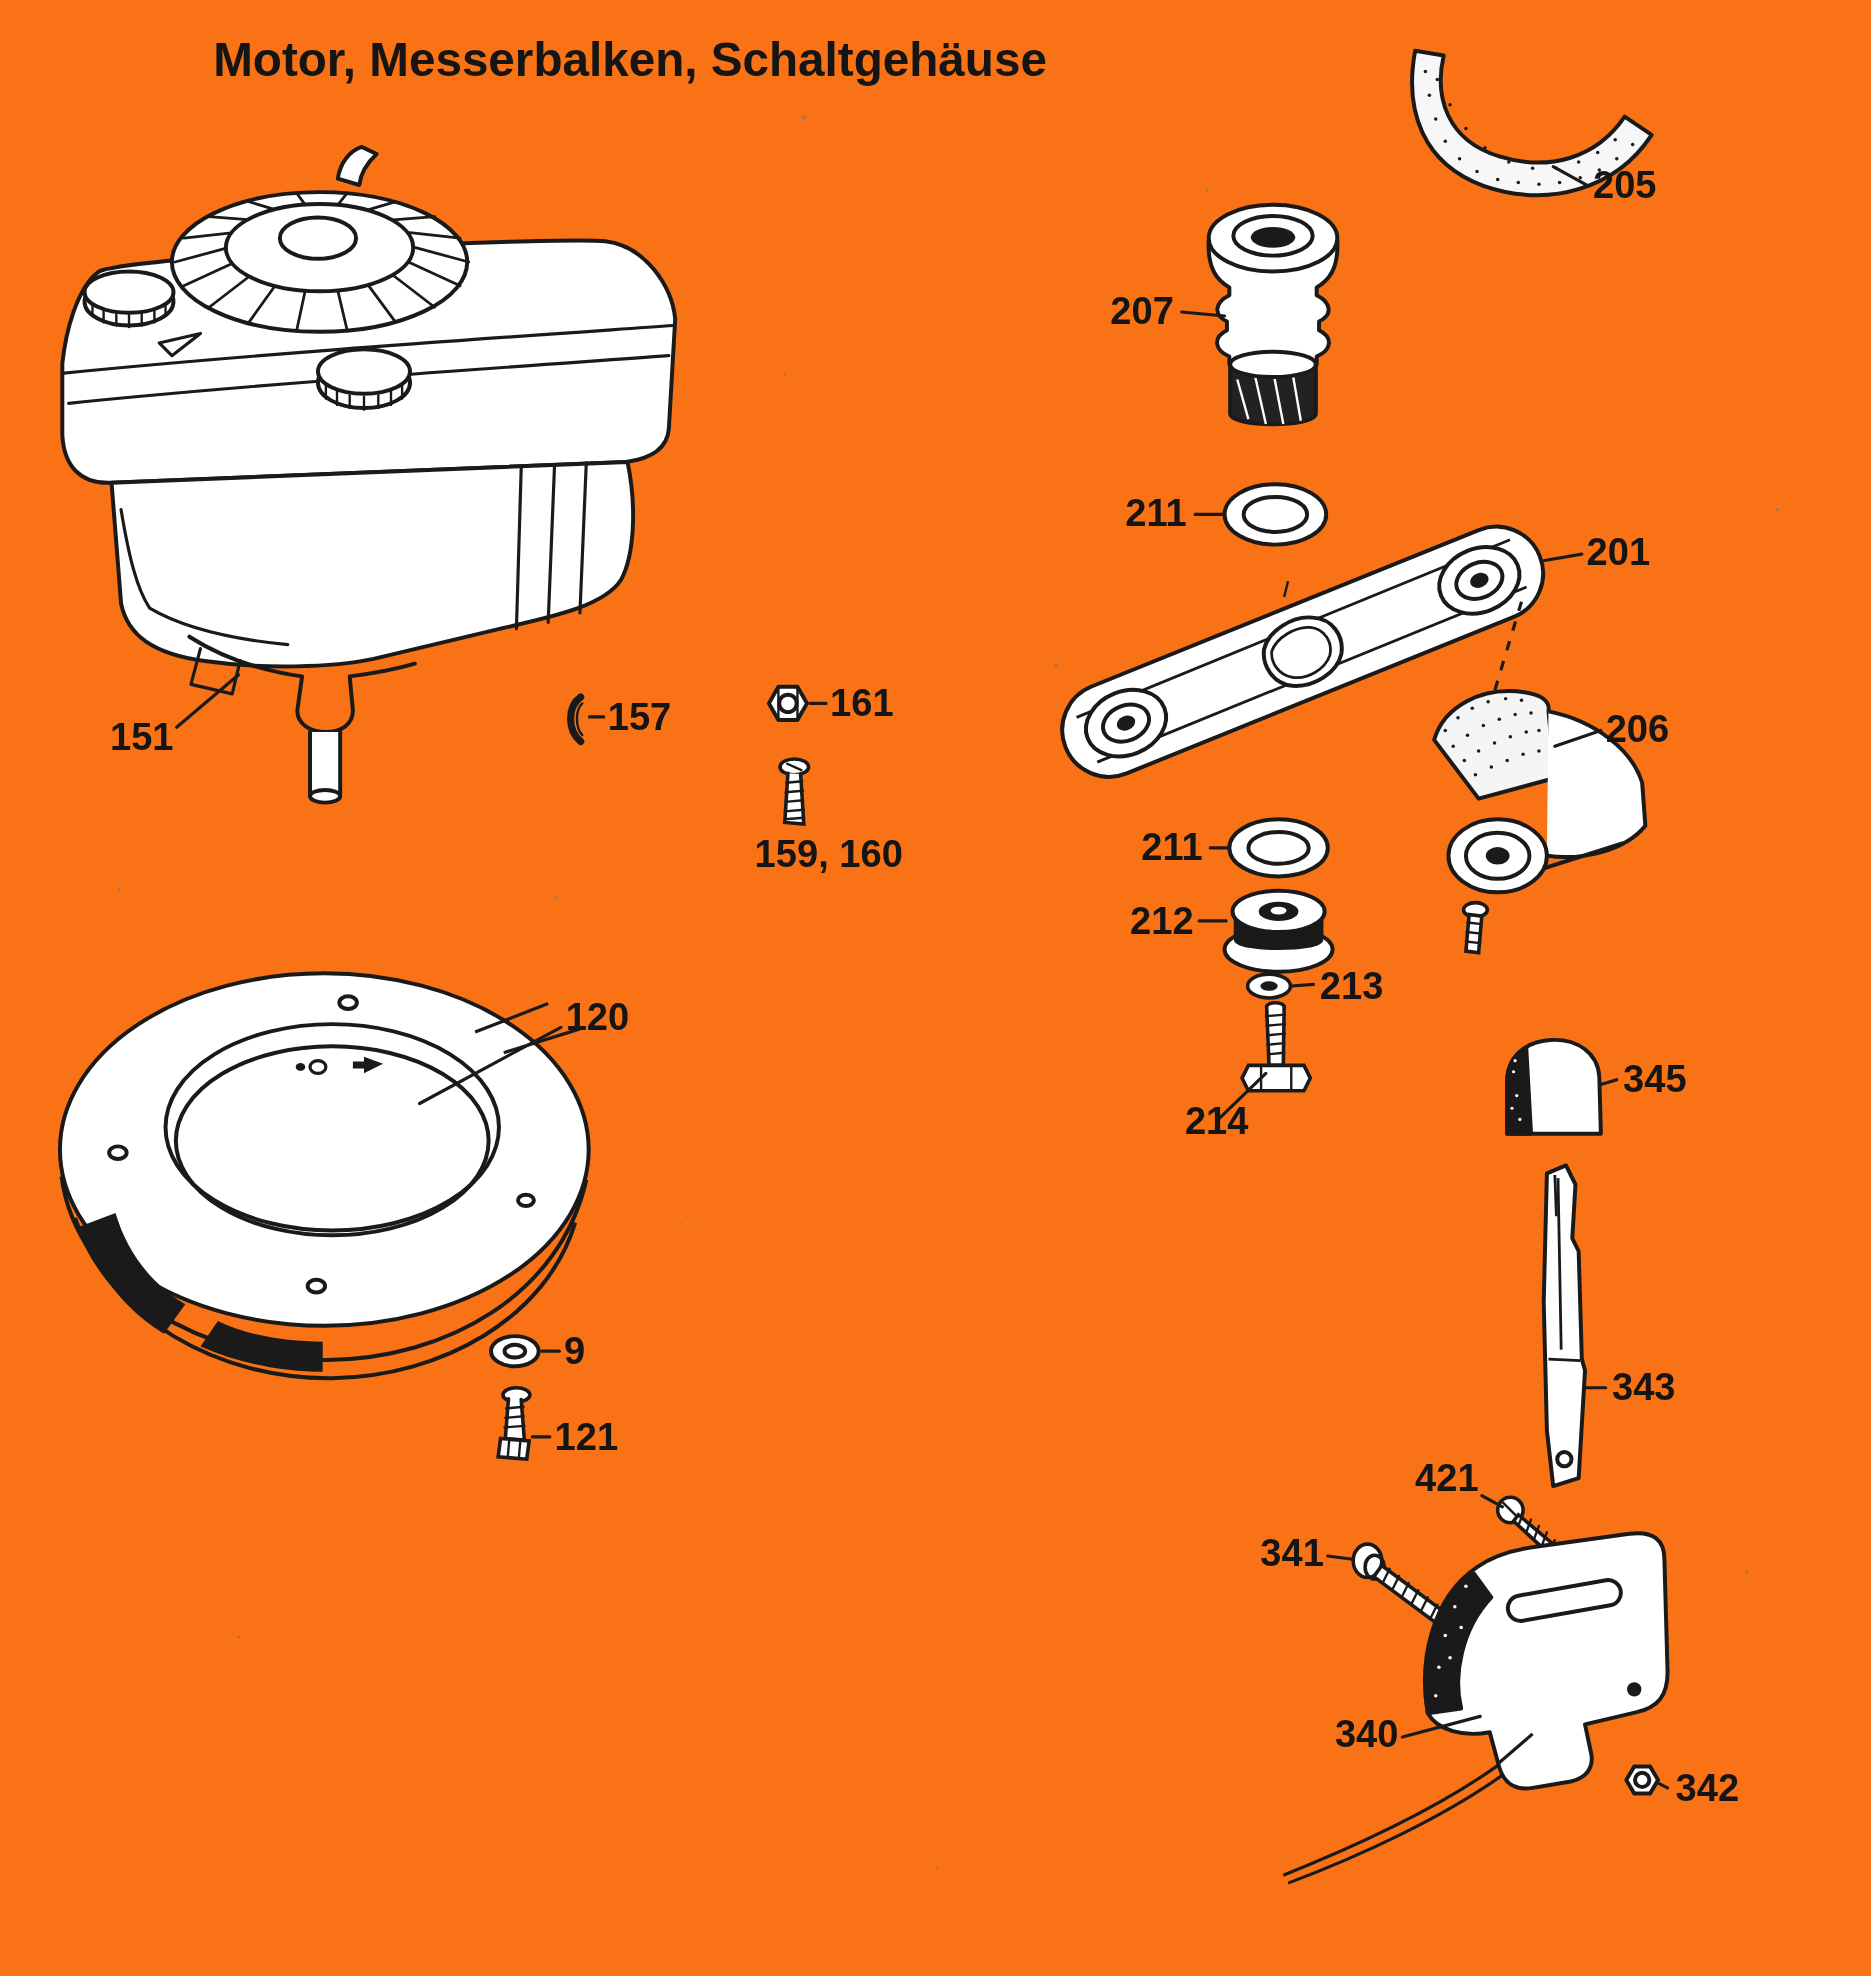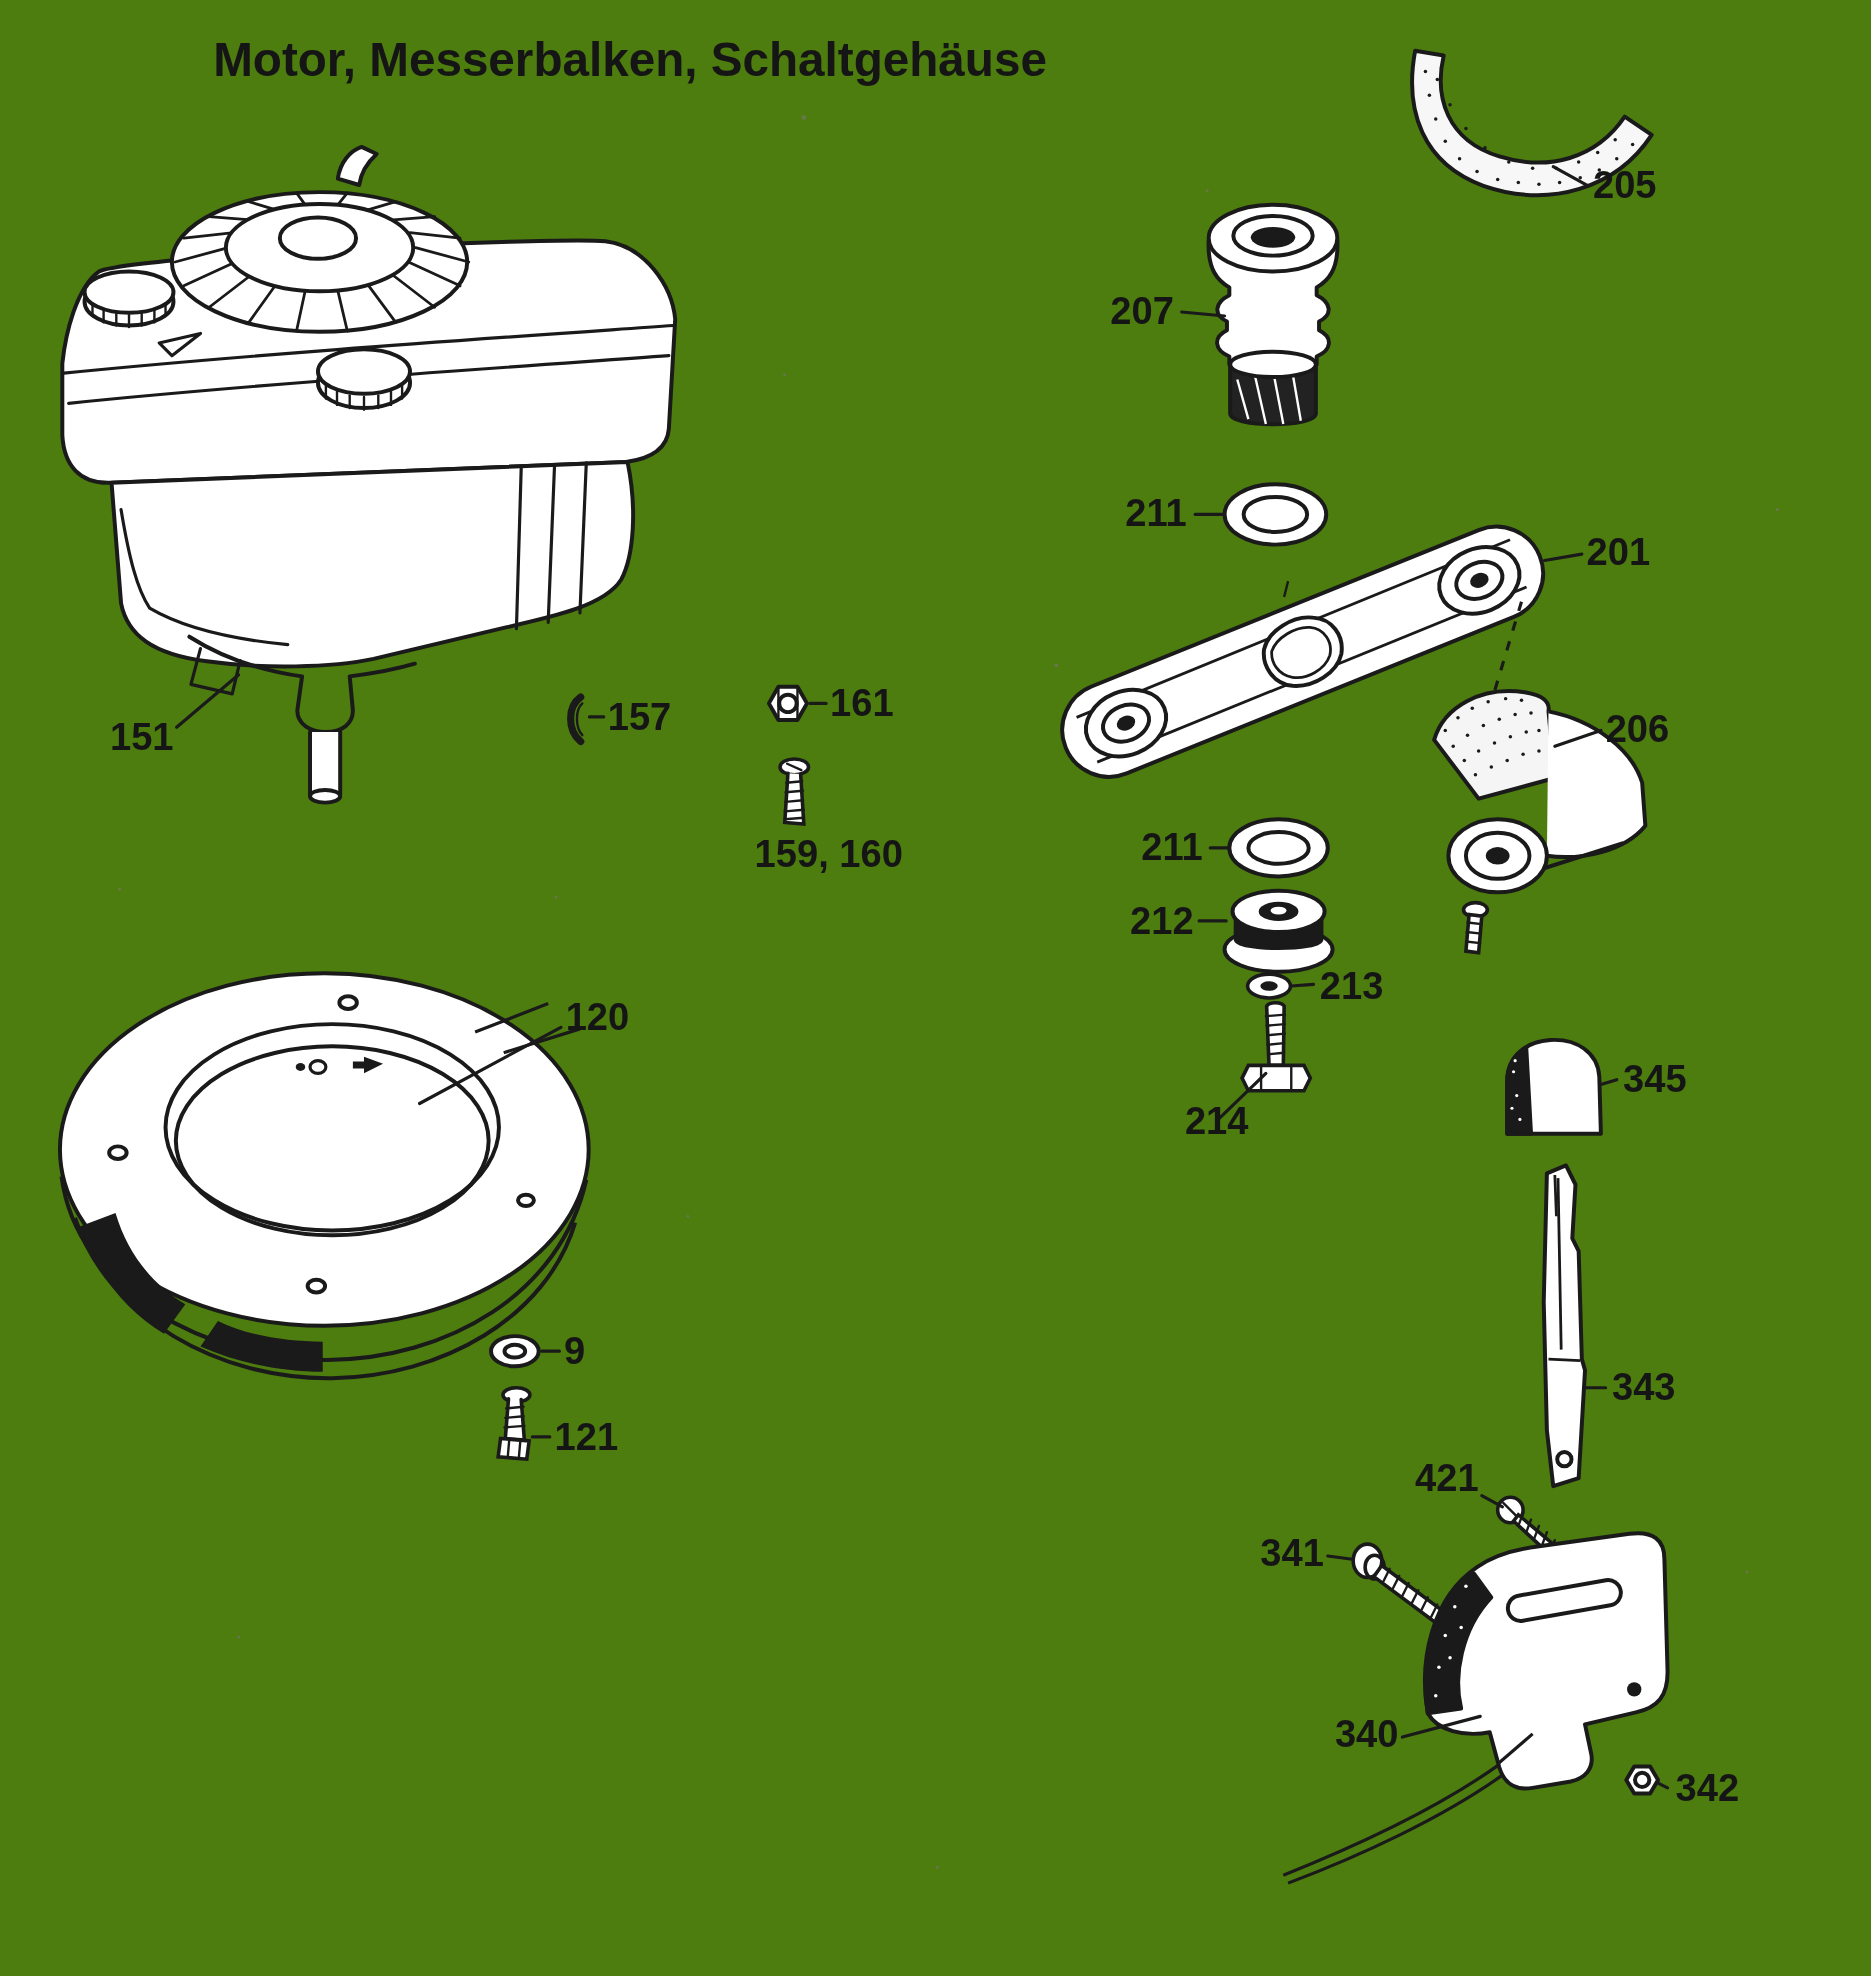--- a/index.html
+++ b/index.html
@@ -1,16 +1,16 @@
 <!DOCTYPE html>
 <html style="font-size:12.7px"><head>
 <meta charset="utf-8">
 <style>
   html,body{margin:0;padding:0;background:#fff;}
-  .page{position:relative;width:1872px;height:1976px;background:#4d7c0f;overflow:hidden;}
+  .page{position:relative;width:1872px;height:1976px;background:#f97316;overflow:hidden;}
   svg{display:block;}
   text{font-family:"Liberation Sans","DejaVu Sans",sans-serif;font-weight:bold;fill:#151515;}
   .label{font-size:48px;}
   .title{font-size:60px;}
 </style>
 </head>
 <body>
 
 <div class="page">
 <svg width="1872" height="1976" viewBox="0 0 2357 2489" xmlns="http://www.w3.org/2000/svg">

